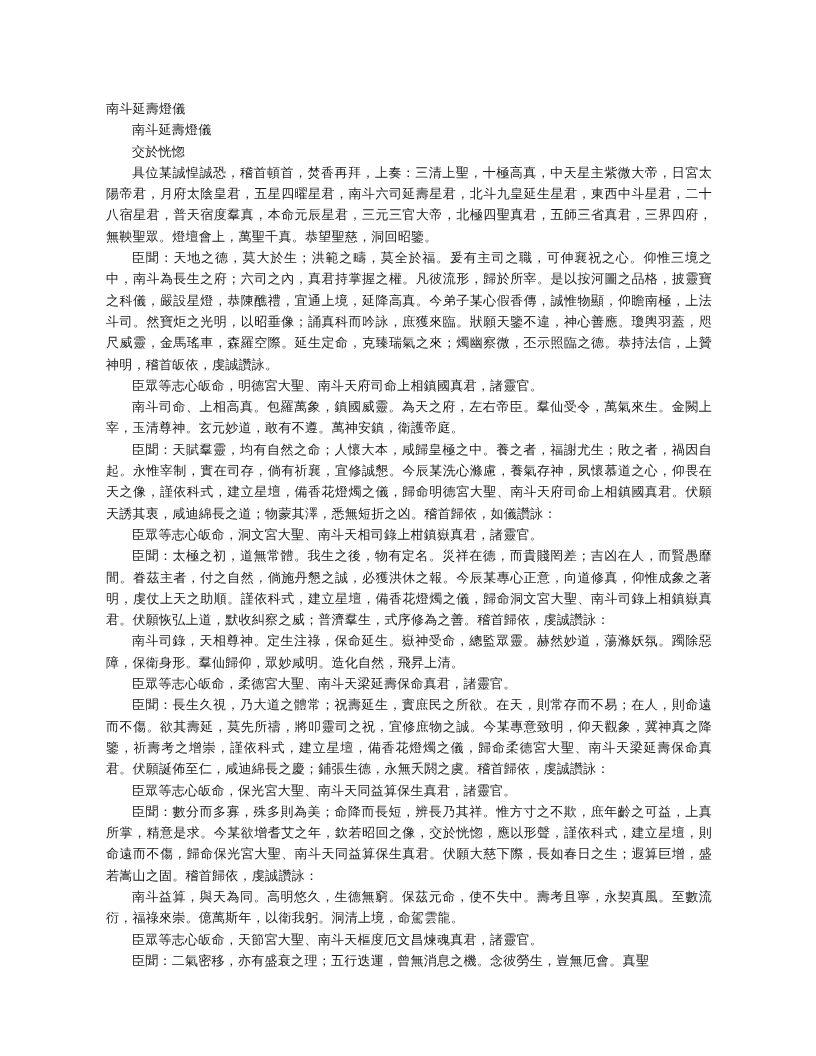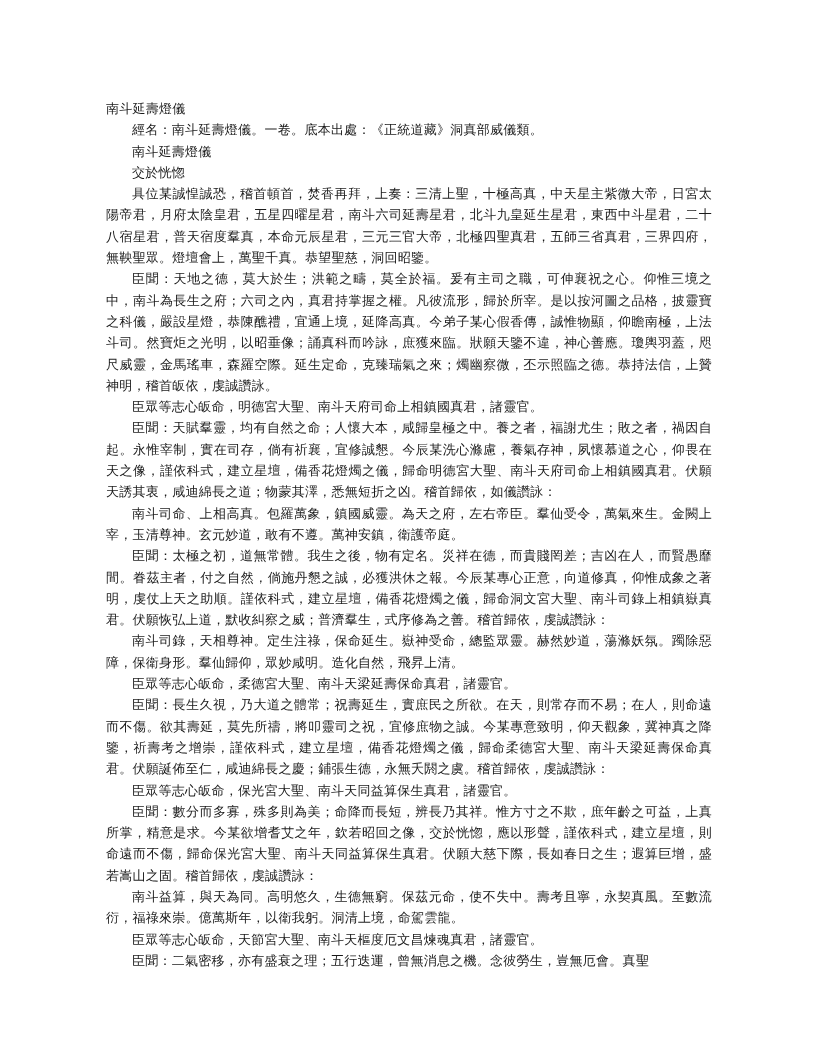--- a/index.html
+++ b/index.html
@@ -48,28 +48,28 @@
   .para {
     text-indent: 2em;
   }
 </style>
 </head>
 <body>
 
 <div class="page">
   <div class="text-column">
       <p class="line flush">南斗延壽燈儀</p>
-      <p class="para">經名：南斗延壽燈儀。一卷。底本出處：《正統道藏》洞真部威儀類。</p>
       <p class="para">南斗延壽燈儀</p>
       <p class="para">交於恍惚</p>
       <p class="para">具位某誠惶誠恐，稽首頓首，焚香再拜，上奏：三清上聖，十極高真，中天星主紫微大帝，日宮太陽帝君，月府太陰皇君，五星四曜星君，南斗六司延壽星君，北斗九皇延生星君，東西中斗星君，二十八宿星君，普天宿度羣真，本命元辰星君，三元三官大帝，北極四聖真君，五師三省真君，三界四府，無鞅聖眾。燈壇會上，萬聖千真。恭望聖慈，洞回昭鑒。</p>
       <p class="para">臣聞：天地之德，莫大於生；洪範之疇，莫全於福。爰有主司之職，可伸襄祝之心。仰惟三境之中，南斗為長生之府；六司之內，真君持掌握之權。凡彼流形，歸於所宰。是以按河圖之品格，披靈寶之科儀，嚴設星燈，恭陳醮禮，宜通上境，延降高真。今弟子某心假香傳，誠惟物顯，仰瞻南極，上法斗司。然寶炬之光明，以昭垂像；誦真科而吟詠，庶獲來臨。狀願天鑒不違，神心善應。瓊輿羽蓋，咫尺威靈，金馬瑤車，森羅空際。延生定命，克臻瑞氣之來；燭幽察微，丕示照臨之德。恭持法信，上贊神明，稽首皈依，虔誠讚詠。</p>
       <p class="para">臣眾等志心皈命，明德宮大聖、南斗天府司命上相鎮國真君，諸靈官。</p>
+      <p class="para">南斗司命、上相高真。包羅萬象，鎮國威靈。為天之府，左右帝臣。羣仙受令，萬氣來生。金闕上宰，玉清尊神。玄元妙道，敢有不遵。萬神安鎮，衛護帝庭。</p>
       <p class="para">臣聞：天賦羣靈，均有自然之命；人懷大本，咸歸皇極之中。養之者，福謝尤生；敗之者，禍因自起。永惟宰制，實在司存，倘有祈襄，宜修誠懇。今辰某洗心滌慮，養氣存神，夙懷慕道之心，仰畏在天之像，謹依科式，建立星壇，備香花燈燭之儀，歸命明德宮大聖、南斗天府司命上相鎮國真君。伏願天誘其衷，咸迪綿長之道；物蒙其澤，悉無短折之凶。稽首歸依，如儀讚詠：</p>
-      <p class="para">南斗司命、上相高真。包羅萬象，鎮國威靈。為天之府，左右帝臣。羣仙受令，萬氣來生。金闕上宰，玉清尊神。玄元妙道，敢有不遵。萬神安鎮，衛護帝庭。</p>
+      <p class="para">臣眾等志心皈命，洞文宮大聖、南斗天相司錄上柑鎮嶽真君，諸靈官。</p>
       <p class="para">臣聞：太極之初，道無常體。我生之後，物有定名。災祥在德，而貴賤罔差；吉凶在人，而賢愚靡間。眷茲主者，付之自然，倘施丹懇之誠，必獲洪休之報。今辰某專心正意，向道修真，仰惟成象之著明，虔仗上天之助順。謹依科式，建立星壇，備香花燈燭之儀，歸命洞文宮大聖、南斗司錄上相鎮嶽真君。伏願恢弘上道，默收糾察之威；普濟羣生，式序修為之善。稽首歸依，虔誠讚詠：</p>
       <p class="para">南斗司錄，天相尊神。定生注祿，保命延生。嶽神受命，總監眾靈。赫然妙道，蕩滌妖氛。躅除惡障，保衛身形。羣仙歸仰，眾妙咸明。造化自然，飛昇上清。</p>
       <p class="para">臣眾等志心皈命，柔德宮大聖、南斗天梁延壽保命真君，諸靈官。</p>
       <p class="para">臣聞：長生久視，乃大道之體常；祝壽延生，實庶民之所欲。在天，則常存而不易；在人，則命遠而不傷。欲其壽延，莫先所禱，將叩靈司之祝，宜修庶物之誠。今某專意致明，仰天觀象，冀神真之降鑒，祈壽考之增崇，謹依科式，建立星壇，備香花燈燭之儀，歸命柔德宮大聖、南斗天梁延壽保命真君。伏願誕佈至仁，咸迪綿長之慶；鋪張生德，永無夭閼之虞。稽首歸依，虔誠讚詠：</p>
       <p class="para">臣眾等志心皈命，保光宮大聖、南斗天同益算保生真君，諸靈官。</p>
       <p class="para">臣聞：數分而多寡，殊多則為美；命降而長短，辨長乃其祥。惟方寸之不欺，庶年齡之可益，上真所掌，精意是求。今某欲增耆艾之年，欽若昭回之像，交於恍惚，應以形聲，謹依科式，建立星壇，則命遠而不傷，歸命保光宮大聖、南斗天同益算保生真君。伏願大慈下際，長如春日之生；遐算巨增，盛若嵩山之固。稽首歸依，虔誠讚詠：</p>
       <p class="para">南斗益算，與天為同。高明悠久，生德無窮。保茲元命，使不失中。壽考且寧，永契真風。至數流衍，福祿來崇。億萬斯年，以衛我躬。洞清上境，命駕雲龍。</p>
       <p class="para">臣眾等志心皈命，天節宮大聖、南斗天樞度厄文昌煉魂真君，諸靈官。</p>
       <p class="para">臣聞：二氣密移，亦有盛衰之理；五行迭運，曾無消息之機。念彼勞生，豈無厄會。真聖</p>
     </div>

